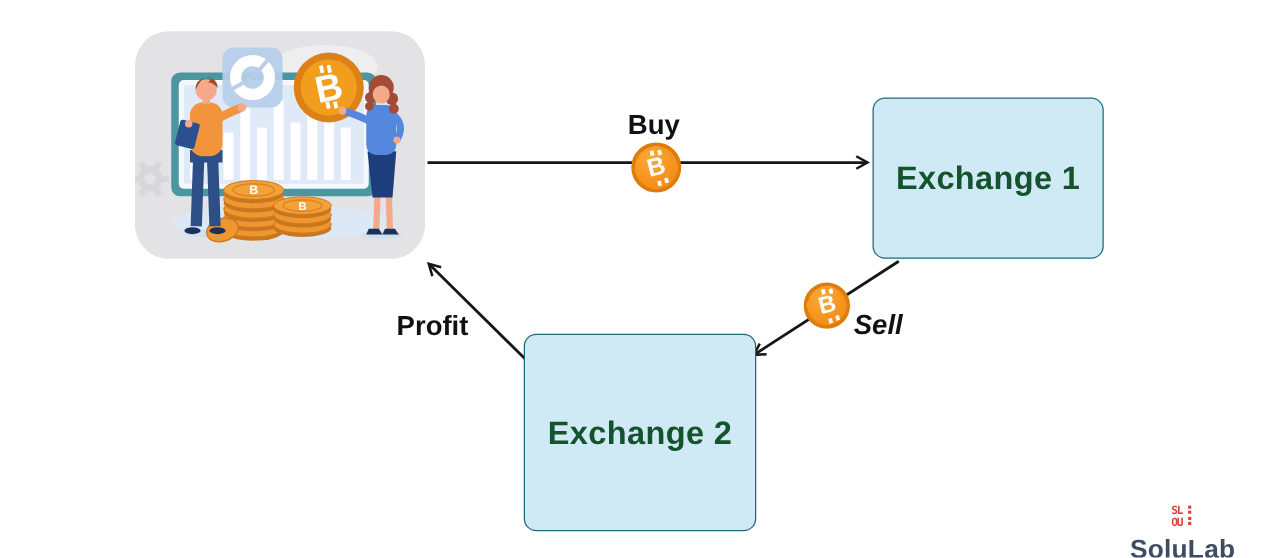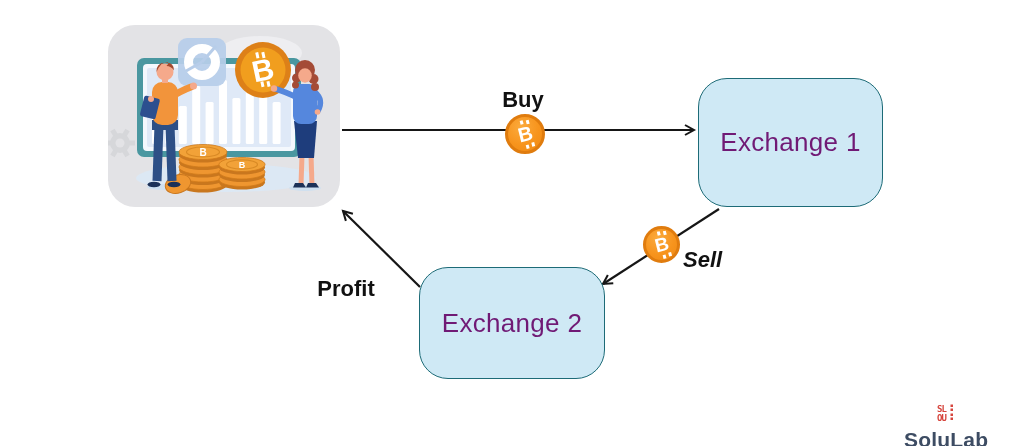--- a/index.html
+++ b/index.html
@@ -11,29 +11,29 @@
   html,body{margin:0;padding:0;}
   body{width:1024px;height:446px;overflow:hidden;background:var(--background);
        font-family:"Liberation Sans",sans-serif;}
   .stage{position:relative;width:1024px;height:446px;background:var(--background);}
   .edges-svg{position:absolute;left:0;top:0;width:1024px;height:446px;pointer-events:none;}
   .edge-line{stroke:var(--arrow,#161616);stroke-width:2.2;fill:none;}
   .arrowhead-path{stroke:var(--arrow,#161616);stroke-width:2;fill:none;}
 
   .node{position:absolute;display:flex;align-items:center;justify-content:center;
         background:var(--node-fill);border:1.6px solid var(--node-border);
-        border-radius:29px;font-weight:400;font-size:26px;color:#701a75;
+        border-radius:10px;font-weight:700;font-size:26px;color:#14532d;
         letter-spacing:.3px;box-sizing:border-box;}
   .node-exchange1{left:698px;top:78px;width:185px;height:129px;}
-  .node-exchange2{left:419px;top:267px;width:186px;height:112px;}
+  .node-exchange2{left:419px;top:267px;width:186px;height:158px;}
 
   .edge-label{position:absolute;font-weight:700;font-size:22px;color:var(--label-text);line-height:1;}
   .label-buy{left:523px;top:89px;transform:translateX(-50%);}
   .label-sell{left:683px;top:249px;font-style:italic;}
-  .label-profit{left:346px;top:250px;transform:translateX(-50%);margin-top:28px;}
+  .label-profit{left:346px;top:250px;transform:translateX(-50%);}
 
   .coin{position:absolute;border-radius:50%;box-sizing:border-box;
         background:radial-gradient(circle at 38% 30%, #fbaa3c 0%, var(--bitcoin-orange) 55%, #ef8912 100%);
         border:3px solid var(--bitcoin-ring);
         display:flex;align-items:center;justify-content:center;}
   .coin-buy{left:505px;top:114px;width:40px;height:40px;font-size:20px;}
   .coin-sell{left:643px;top:226px;width:37px;height:37px;font-size:19px;}
   .coin-b{position:relative;display:inline-block;color:#fff;font-weight:800;
           transform:rotate(-14deg);line-height:1;}
   .coin-b::before,.coin-b::after{content:"";position:absolute;width:2.6px;height:4px;

